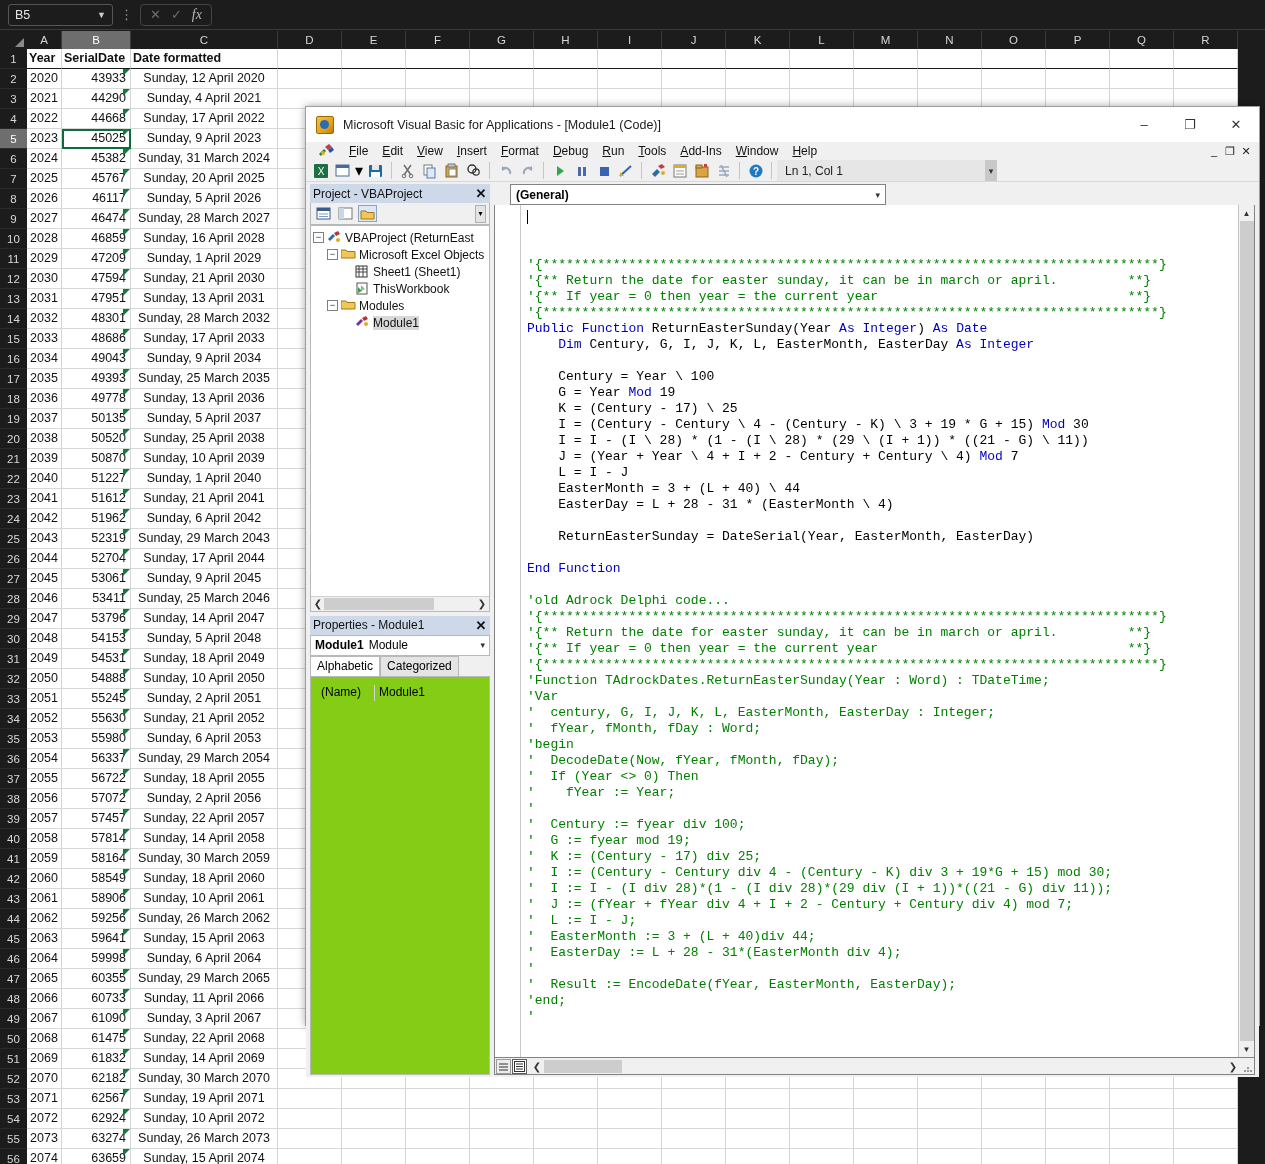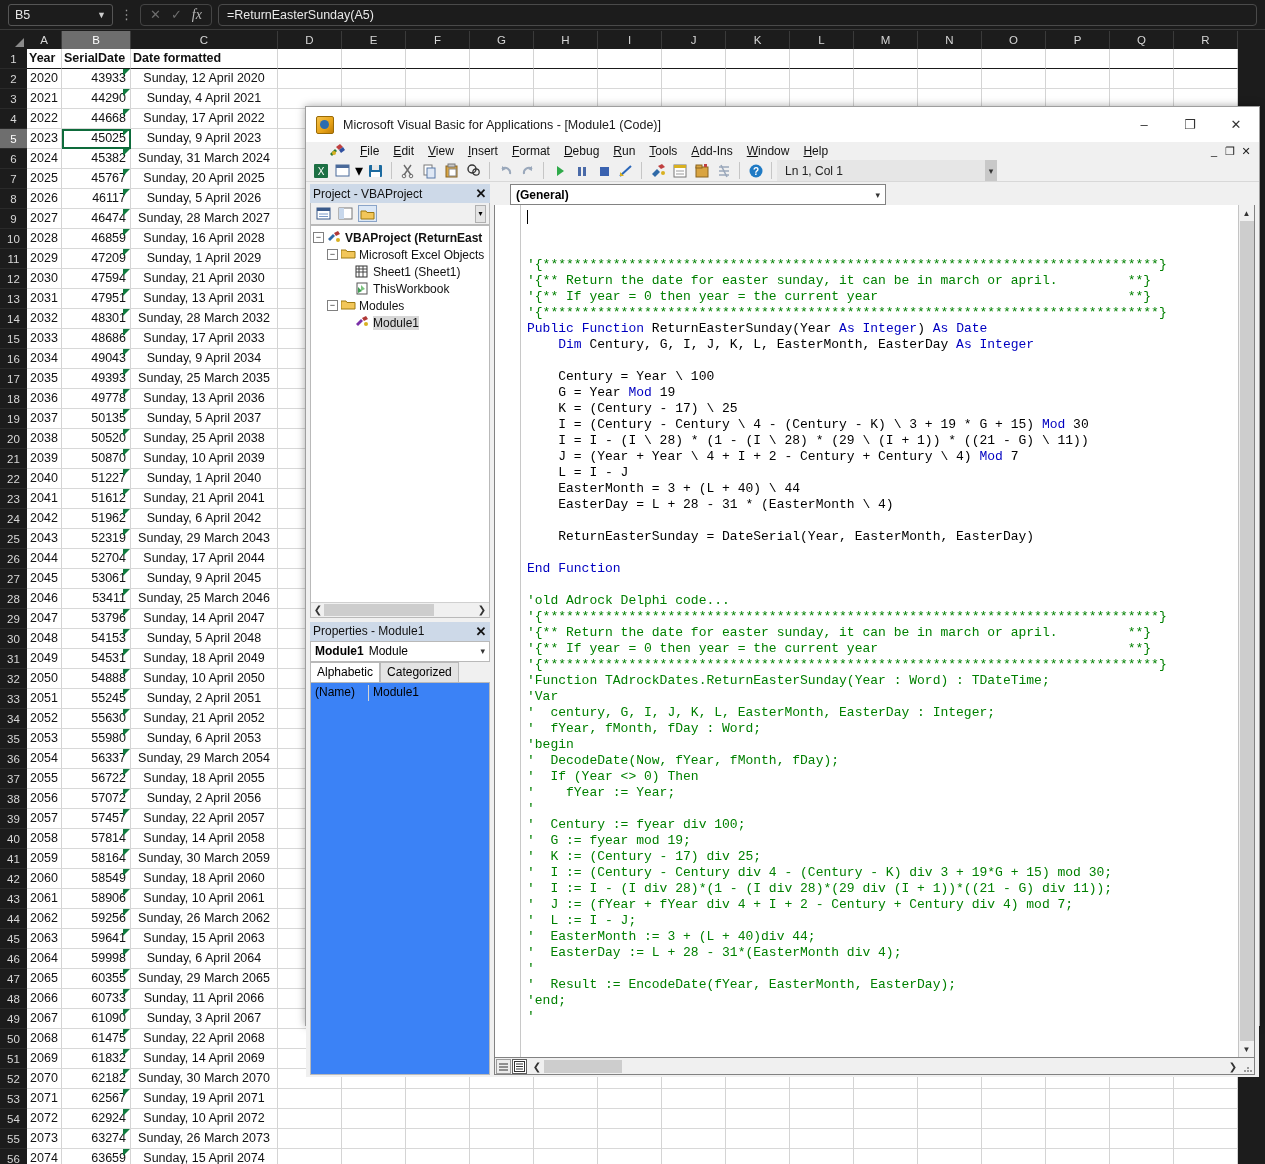--- a/index.html
+++ b/index.html
@@ -73,21 +73,21 @@
      background:linear-gradient(135deg,#f3c14b 0%,#e8a317 60%,#c07d06 100%);
      border:1px solid #9a6a05; border-radius:2px; }
   .vbe-title .ico::after{content:"";position:absolute;left:3px;top:3px;width:9px;height:9px;
      background:#2b6cb0;border-radius:50%;}
   .vbe-title .t { font-size:12.5px; color:#1a1a1a; }
   .wbtns { margin-left:auto; display:flex; }
   .wbtn { width:46px; height:35px; display:flex; align-items:center; justify-content:center;
           font-size:13px; color:#333; }
 
   .vbe-menu { height:22px; display:flex; align-items:center; background:#f0f0f0;
-              padding-left:21px; font-size:12px; color:#111; }
+              padding-left:10px; font-size:12px; color:#111; }
   .vbe-menu .mico { width:20px;height:16px; margin-right:6px; position:relative; }
   .vbe-menu .mi { padding:2px 7px; }
   .mini-btns { margin-left:auto; display:flex; gap:2px; padding-right:6px; }
   .mini-btns div { width:14px; text-align:center; font-size:11px; color:#222; }
 
   .vbe-tools { height:27px; display:flex; align-items:center; background:#f0f0f0;
                border-bottom:1px solid #d8d8d8; padding-left:4px; gap:1px; }
   .tsep { width:1px; height:17px; background:#c6c6c6; margin:0 4px; }
   .tb { width:21px; height:21px; display:flex; align-items:center; justify-content:center; }
   .lnpos { font-size:12px; color:#222; margin-left:8px;text-align:center; }
@@ -122,21 +122,21 @@
              display:flex; align-items:center; justify-content:space-between; padding:0 1px; }
   .hscroll .arw { font-size:10px; color:#333; width:12px; text-align:center; }
   .hthumb { height:12px; background:#cdcdcd; }
 
   .prop-sel { height:21px; background:#fff; border:1px solid #b9b9b9;
       display:flex; align-items:center; padding:0 4px; font-size:12px; }
   .prop-sel .chev { margin-left:auto; font-size:9px; color:#333; }
   .prop-tabs { display:flex; height:20px; font-size:12px; }
   .ptab { padding:2px 6px; background:#e4e4e4; border:1px solid #b9b9b9; border-bottom:none; }
   .ptab.act { background:#fff; }
-  .prop-grid { flex:1; background:#3b82f6; border:1px solid #b9b9b9; font-size:12px; padding:2px; }
+  .prop-grid { flex:1; background:#84cc16; border:1px solid #b9b9b9; font-size:12px; padding:8px; }
   .prow { display:flex; height:16px; }
   .prow .k { width:56px; border-right:1px solid #d4d4d4; padding-left:2px; }
   .prow .v { padding-left:4px; }
 
   
   .cpane { flex:1; display:flex; flex-direction:column; padding:2px 4px 2px 2px; }
   .cdd { height:21px; display:flex; gap:4px;padding-left:16px; }
   .ddbox { background:#fff; border:1px solid #828282; display:flex; align-items:center;
            padding:0 5px; font-size:12px; font-weight:bold; }
   .ddbox .chev { margin-left:auto; font-weight:normal; font-size:9px; color:#333; }
@@ -175,23 +175,20 @@
     <div class="namebox">
       <span>B5</span>
       <span class="chev">▼</span>
     </div>
     <div class="dots3">⋮</div>
     <div class="fxgroup">
       <span>✕</span>
       <span>✓</span>
       <span class="fxi">fx</span>
     </div>
-    <div class="formulabox">
-      <span>=ReturnEasterSunday(A5)</span>
-    </div>
   </div>
 
   <div class="colhdr">
     <div class="corner"></div>
     <div id="colhdr-cells" style="display:flex">
         <div class="ch" style="width: 35px;">A</div>
         <div class="ch sel" style="width: 69px;">B</div>
         <div class="ch" style="width: 147px;">C</div>
         <div class="ch" style="width: 64px;">D</div>
         <div class="ch" style="width: 64px;">E</div>
@@ -1593,21 +1590,21 @@
       </div>
       <div class="tree">
         <div id="treenodes">
             <div class="tnode" style="padding-left: 0px;">
               <span class="exp">−</span>
               <span class="ti"><svg width="15" height="13">
                   <path d="M1 8 L6 3 L8 5 L3 10 Z" fill="#2f6aa8"></path>
                   <path d="M7 2 L11 0 L13 3 L9 5 Z" fill="#b03838"></path>
                   <circle cx="11" cy="9" r="2" fill="#d8b020"></circle>
                 </svg></span>
-              <span class="lb" style="font-weight:bold;">VBAProject (ReturnEast</span>
+              <span class="lb" style="font-weight:normal;">VBAProject (ReturnEast</span>
             </div>
             <div class="tnode" style="padding-left: 14px;">
               <span class="exp">−</span>
               <span class="ti"><svg width="15" height="12">
                   <path d="M0 2 L5 2 L6 3.5 L14 3.5 L14 10 L0 10 Z" fill="#f2c659" stroke="#a07a10"></path>
                 </svg></span>
               <span class="lb" style="">Microsoft Excel Objects</span>
             </div>
             <div class="tnode" style="padding-left: 28px;">
               <span class="sp" style="width:11px;margin-right:3px"></span>

